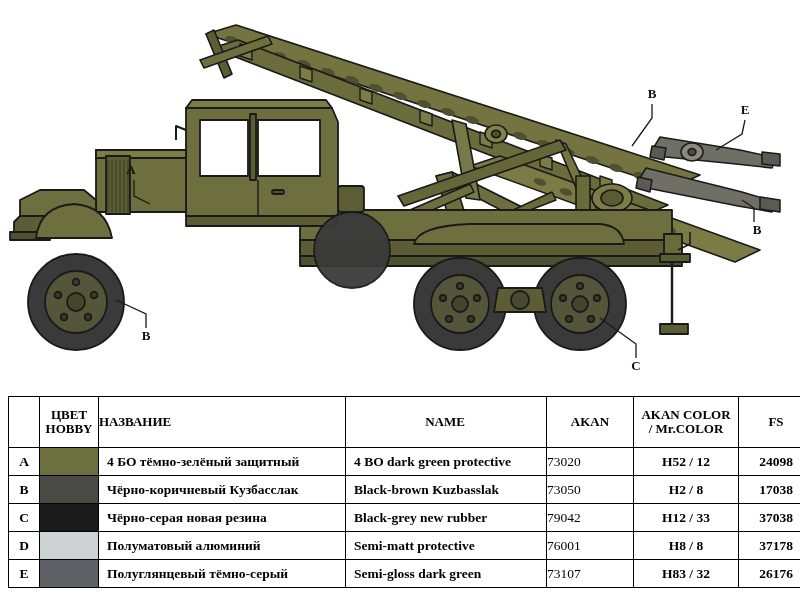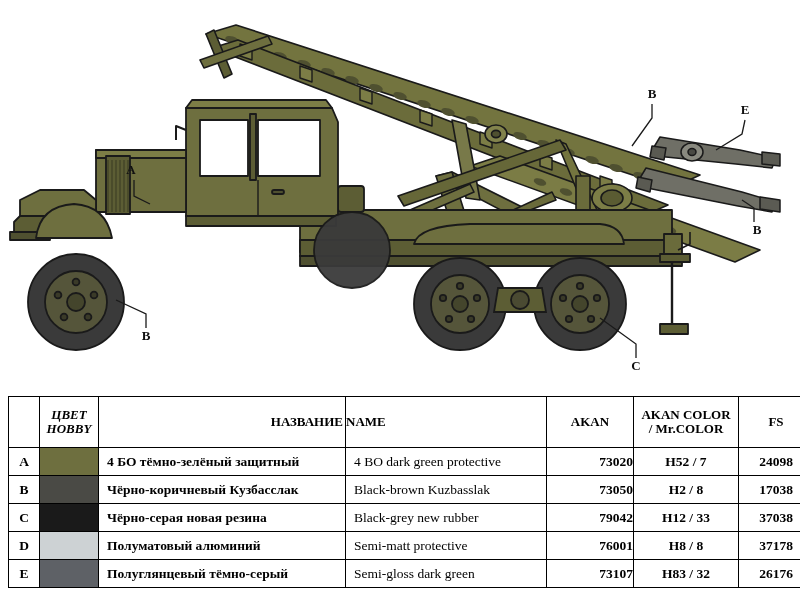--- a/index.html
+++ b/index.html
@@ -62,24 +62,24 @@
     color: #000000;
   }
   #color-table tbody td {
     height: 27px;
     vertical-align: middle;
     font-size: 13.5px;
     color: #000000;
     background: #ffffff;
   }
   .col-key   { width: 26px;  text-align: center; font-weight: bold; font-size: 14px; }
-  .col-swatch{ width: 58px;  padding: 0 !important; font-style: italic; }
+  .col-swatch{ width: 58px;  padding: 0 !important; }
   .col-ru    { width: 244px; padding-left: 8px !important; font-weight: bold; }
-  .col-en    { width: 198px; padding-left: 8px !important; font-weight: normal; }
-  .col-akan  { width: 82px;  text-align: right; font-weight: bold; }
+  .col-en    { width: 198px; padding-left: 8px !important; font-weight: bold; }
+  .col-akan  { width: 82px;  text-align: left; font-weight: normal; }
   .col-hobby { width: 100px; text-align: center; font-weight: bold; }
   .col-fs    { width: 70px;  text-align: center; font-weight: bold; }
   .swatch {
     width: 100%;
     height: 27px;
     display: block;
   }
   .hdr-two-line span { display: block; }
 </style>
 </head>
@@ -304,40 +304,40 @@
   </div>
 
   <table id="color-table">
     <thead>
       <tr>
         <th class="col-key"></th>
         <th class="col-swatch hdr-two-line">
           <span>ЦВЕТ</span>
           <span>HOBBY</span>
         </th>
-        <th class="col-ru" style="text-align:right; padding-left:0 !important;margin-top:40px;">НАЗВАНИЕ</th>
-        <th class="col-en" style="text-align:left; padding-left:0 !important;">NAME</th>
+        <th class="col-ru" style="text-align:left; padding-left:0 !important;margin-top:40px;">НАЗВАНИЕ</th>
+        <th class="col-en" style="text-align:center; padding-left:0 !important;">NAME</th>
         <th class="col-akan">AKAN</th>
         <th class="col-hobby hdr-two-line">
           <span>AKAN COLOR</span>
           <span>/ Mr.COLOR</span>
         </th>
         <th class="col-fs">FS</th>
       </tr>
     </thead>
     <tbody>
       <tr>
         <td class="col-key">A</td>
         <td class="col-swatch">
             <span class="swatch" style="background:#6e6f3f"></span>
           </td>
         <td class="col-ru">4 БО тёмно-зелёный защитный</td>
         <td class="col-en">4 BO dark green protective</td>
         <td class="col-akan">73020</td>
-        <td class="col-hobby">H52 / 7</td>
+        <td class="col-hobby">H52 / 12</td>
         <td class="col-fs">24098</td>
       </tr>
       <tr>
         <td class="col-key">B</td>
         <td class="col-swatch">
             <span class="swatch" style="background:#4a4a45"></span>
           </td>
         <td class="col-ru">Чёрно-коричневый Кузбасслак</td>
         <td class="col-en">Black-brown Kuzbasslak</td>
         <td class="col-akan">73050</td>

